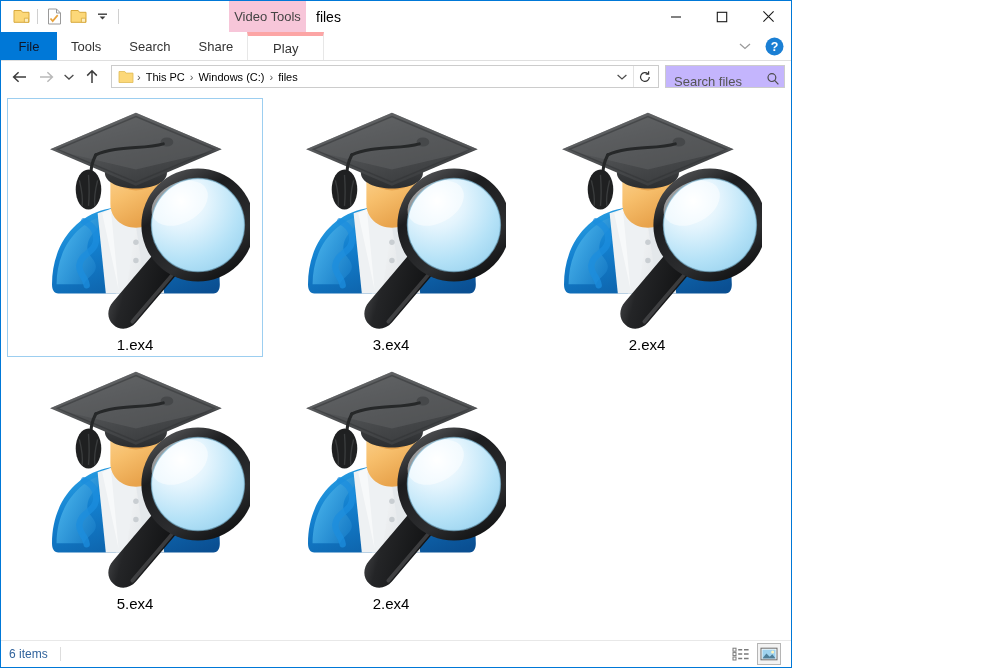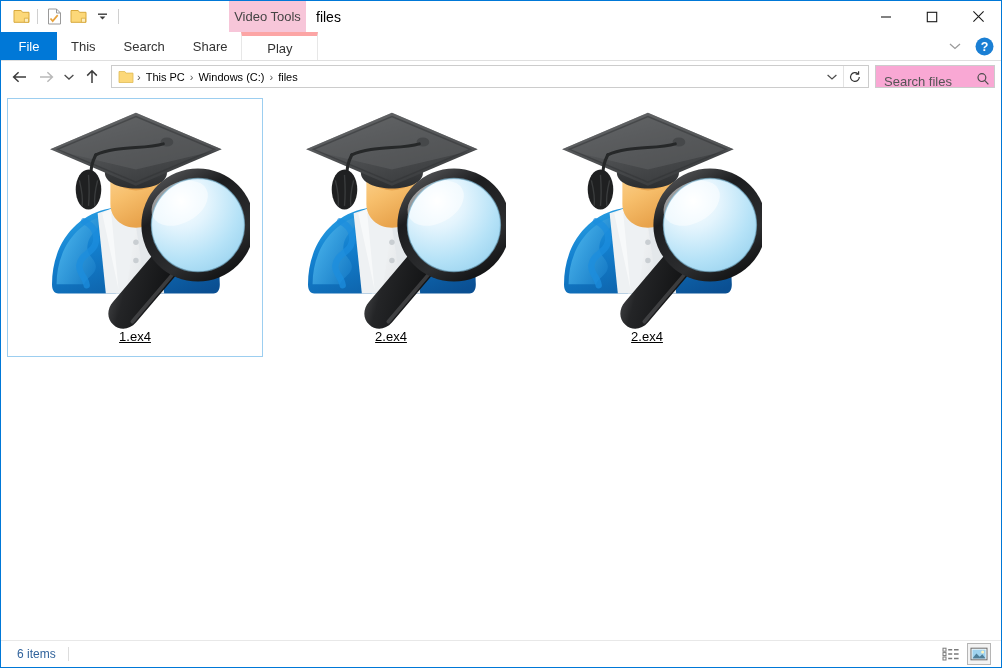--- a/index.html
+++ b/index.html
@@ -11,21 +11,21 @@
     width: 1002px;
     height: 668px;
     font-family: "Liberation Sans", sans-serif;
     overflow: hidden;
     -webkit-font-smoothing: antialiased;
   }
 
   
   #explorer-window {
     position: relative;
-    width: 1002px;
+    width: 792px;
     height: 668px;
     box-sizing: border-box;
     border: 1px solid #0078d7;
     background: #ffffff;
     display: flex;
     flex-direction: column;
   }
 
   
   .titlebar {
@@ -111,21 +111,21 @@
     align-items: center;
     justify-content: center;
     font-size: 13px;
     color: #333333;
     padding: 0 14px;
     height: 28px;
     box-sizing: border-box;
   }
   .tab.file {
     background: #0078d7;
-    color: #ffffff;
+    color: #0f172a;
     width: 56px;
     padding: 8px;
   }
   .tab.play {
     width: 77px;
     padding: 0;
     border-top: 4px solid #fca5a5;
     border-left: 1px solid #e7e7e7;
     border-right: 1px solid #e7e7e7;
     box-sizing: border-box;
@@ -196,21 +196,21 @@
   .crumb-refresh {
     width: 22px; height: 21px;
     display: flex; align-items: center; justify-content: center;
     border-left: 1px solid #e3e3e3;
   }
   .searchbox {
     width: 120px;
     height: 23px;
     margin-left: 6px;
     border: 1px solid #cccccc;
-    background: #f9a8d4;
+    background: #c4b5fd;
     display: flex;
     align-items: center;
     padding: 9px 4px 0 8px;
     box-sizing: border-box;
   }
   .search-text {
     flex: 1 1 auto;
     font-size: 13px;
     color: #555555;
     white-space: nowrap;
@@ -245,37 +245,36 @@
     background: #ffffff;
     border: 1px solid #9ccef0;
   }
   .file-thumb {
     width: 230px;
     height: 228px;
     position: relative;
     margin-top: 2px;
   }
   .file-label {
-    font-size: 13px;
+    font-size: 15px;
     color: #000000;
     line-height: 16px;
     text-align: center;
-    margin-top: 0;
-    text-decoration: underline;
+    margin-top: 8px;
   }
 
   
   .statusbar {
     flex: 0 0 27px;
     height: 27px;
     background: #ffffff;
     border-top: 1px solid #e8e8e8;
     display: flex;
     align-items: center;
-    padding: 0 16px;
+    padding: 0 8px;
     box-sizing: border-box;
     position: relative;
   }
   .status-text {
     font-size: 12px;
     color: #31639c;
   }
   .status-sep {
     width: 1px;
     height: 14px;
@@ -360,21 +359,21 @@
       <div class="wc close">
         <svg width="13" height="13" viewBox="0 0 13 13">
             <path d="M1.4 1.4l10.2 10.2M11.6 1.4L1.4 11.6" stroke="#1a1a1a" stroke-width="1.1"></path>
           </svg>
       </div>
     </div>
   </div>
 
   <div class="ribbonbar">
     <div class="tab file">File</div>
-    <div class="tab">This</div>
+    <div class="tab">Tools</div>
     <div class="tab">Search</div>
     <div class="tab">Share</div>
     <div class="tab play">Play</div>
 
     <div class="ribbon-right">
       <div class="collapse-chev">
         <svg width="14" height="10" viewBox="0 0 14 10">
             <path d="M2 3l5 4.4L12 3" fill="none" stroke="#9a9a9a" stroke-width="1.3"></path>
           </svg>
       </div>
@@ -542,30 +541,46 @@
       <div class="file-item selected">
         <div class="file-thumb">
           <svg width="230" height="228" viewBox="0 0 250 250">
               <use href="#mqlIcon" x="8" y="5"></use>
             </svg>
         </div>
         <div class="file-label">1.ex4</div>
       </div>
 
 
+      <div class="file-item">
+        <div class="file-thumb">
+          <svg width="230" height="228" viewBox="0 0 250 250">
+              <use href="#mqlIcon" x="8" y="5"></use>
+            </svg>
+        </div>
+        <div class="file-label">3.ex4</div>
+      </div>
 
       <div class="file-item">
         <div class="file-thumb">
           <svg width="230" height="228" viewBox="0 0 250 250">
               <use href="#mqlIcon" x="8" y="5"></use>
             </svg>
         </div>
         <div class="file-label">2.ex4</div>
       </div>
 
+      <div class="file-item">
+        <div class="file-thumb">
+          <svg width="230" height="228" viewBox="0 0 250 250">
+              <use href="#mqlIcon" x="8" y="5"></use>
+            </svg>
+        </div>
+        <div class="file-label">5.ex4</div>
+      </div>
 
       <div class="file-item">
         <div class="file-thumb">
           <svg width="230" height="228" viewBox="0 0 250 250">
               <use href="#mqlIcon" x="8" y="5"></use>
             </svg>
         </div>
         <div class="file-label">2.ex4</div>
       </div>
 

